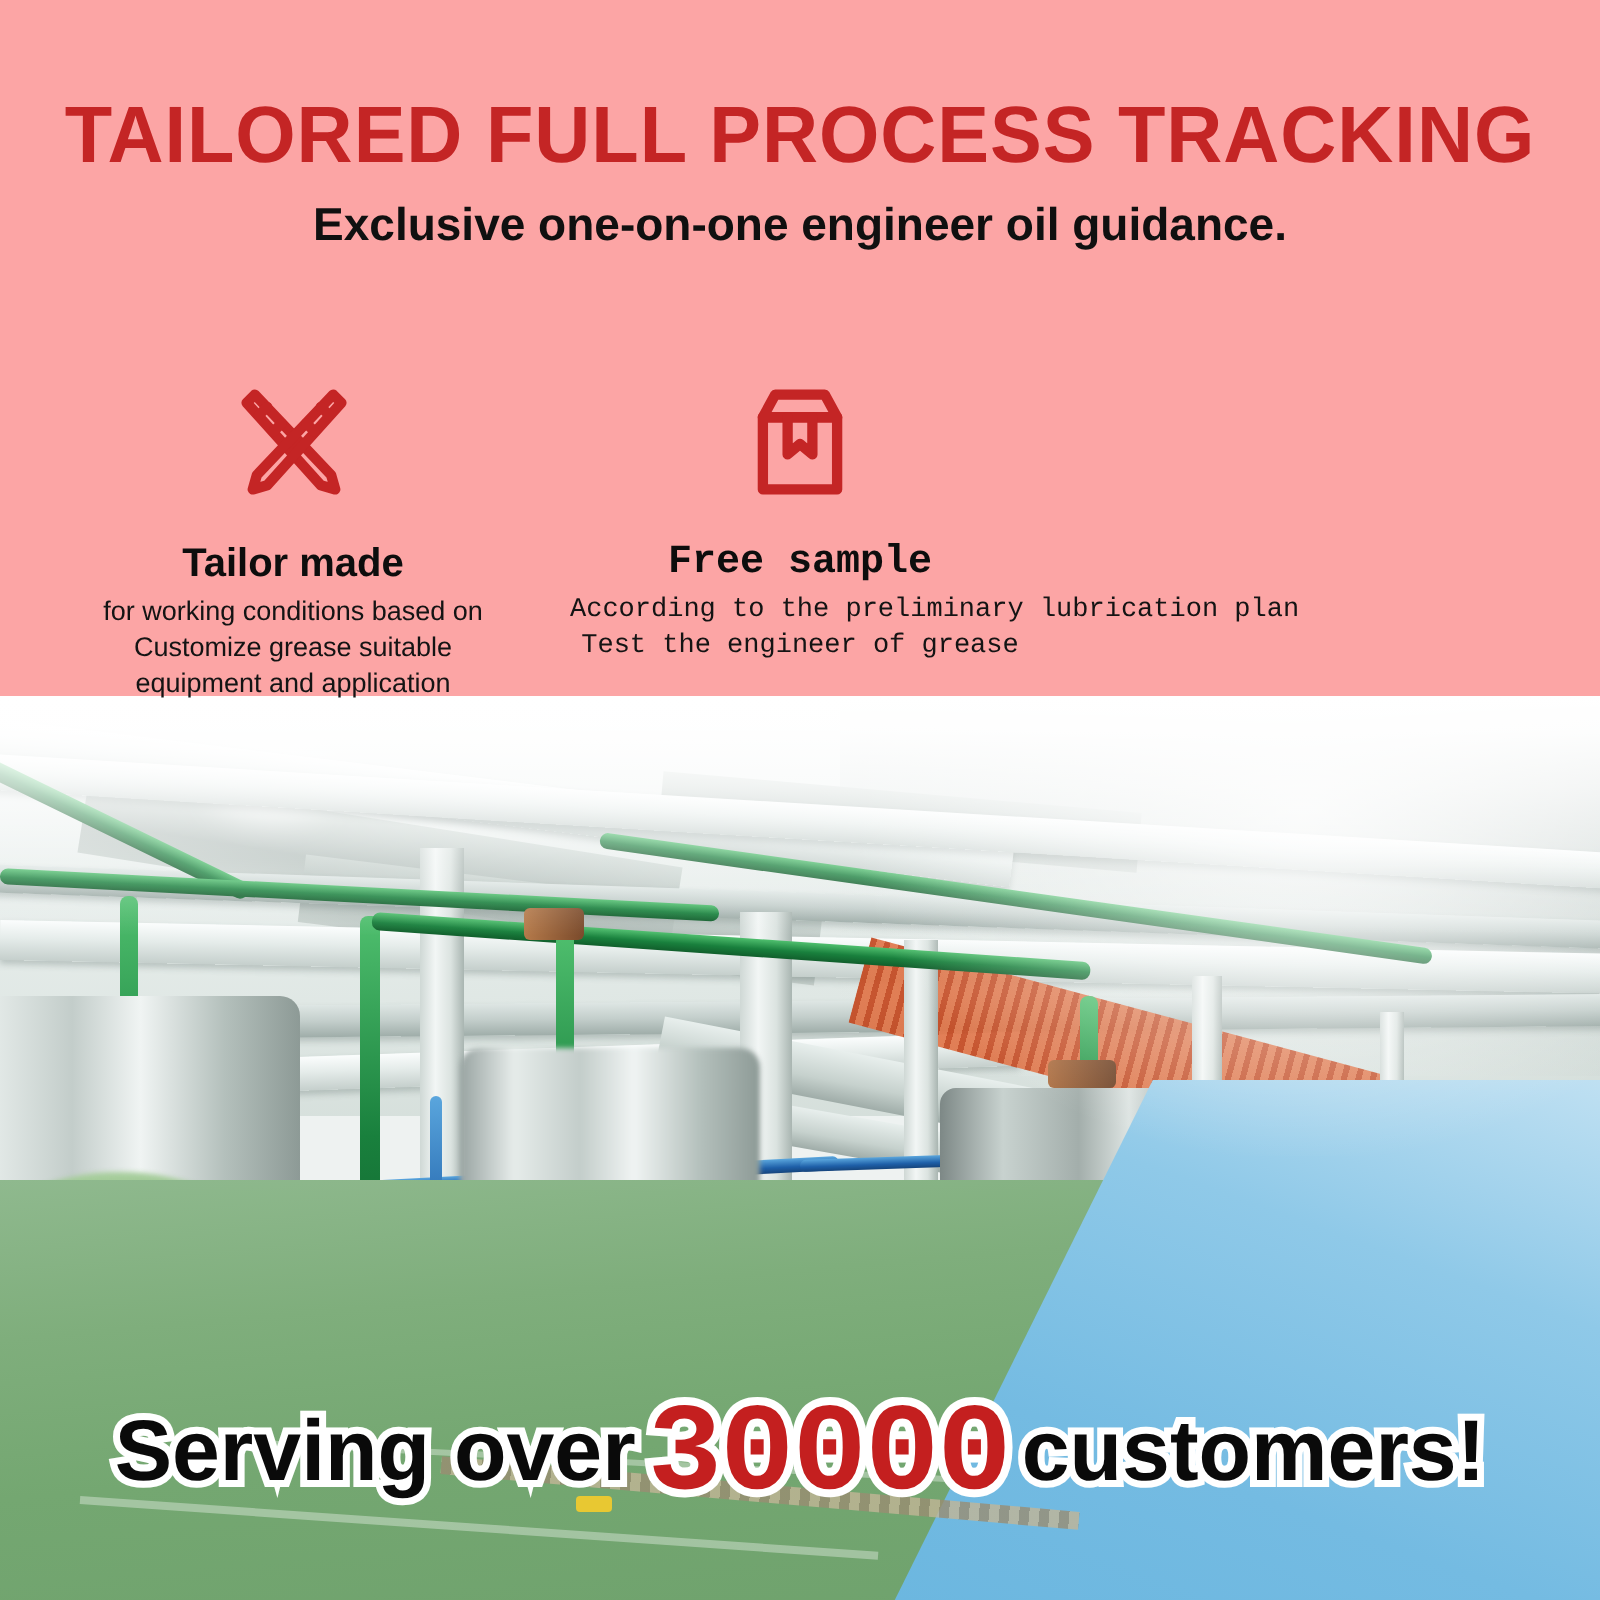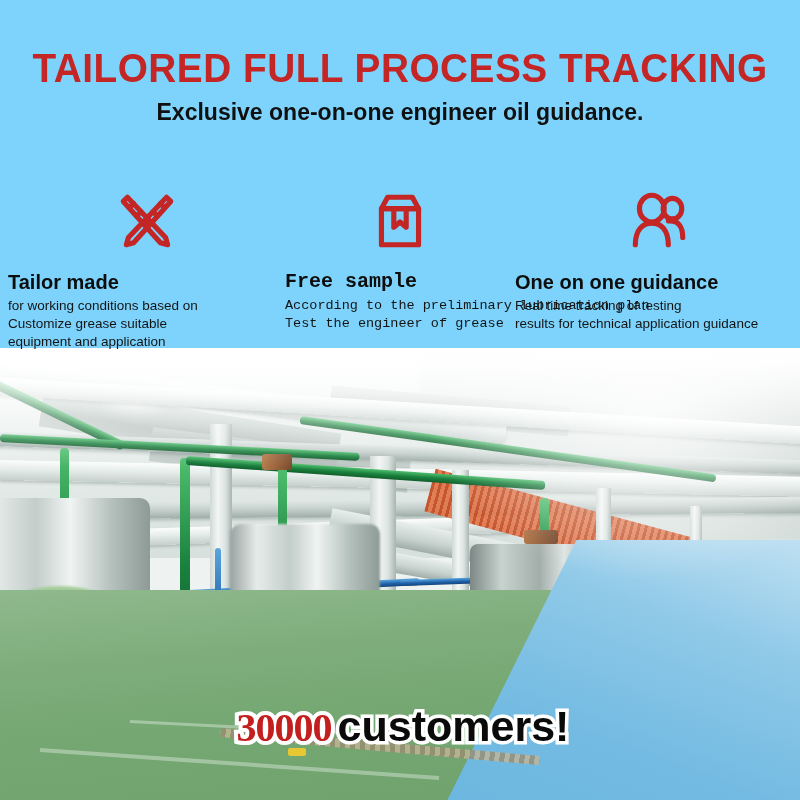--- a/index.html
+++ b/index.html
@@ -8,21 +8,21 @@
     background: #ffffff;
   }
   body {
     font-family: "Liberation Sans", sans-serif;
   }
   #page {
     position: relative;
     width: 800px;
     height: 800px;
     overflow: hidden;
-    background: #7dd3fc;
+    background: #fca5a5;
   }
 
   
   .header-block {
     position: absolute;
     top: 0; left: 0;
     width: 800px;
     height: 150px;
     text-align: center;
     z-index: 30;
@@ -59,21 +59,21 @@
     position: absolute;
     top: 185px;
     left: 0;
     width: 800px;
     height: 165px;
     display: flex;
     z-index: 30;
   }
   .feature {
     position: relative;
-    text-align: left;
+    text-align: center;
     box-sizing: border-box;
   }
   .feature.f0 { width: 285px; padding-left: 8px; }
   .feature.f1 { width: 230px; font-family: Liberation Mono, monospace; }
   .feature.f2 { width: 285px; }
 
   .feature-icon {
     height: 72px;
     display: flex;
     align-items: center;
@@ -240,23 +240,23 @@
   .banner-txt {
     font-family: "Liberation Sans", sans-serif;
     font-weight: bold;
     font-size: 43px;
     color: #0a0a0a;
     -webkit-text-stroke: 7px #ffffff;
     paint-order: stroke fill;
     line-height: 1;
   }
   .banner-num {
-    font-family: Liberation Serif, serif;
-    font-weight: bold;
-    font-size: 40px;
+    font-family: Liberation Mono, monospace;
+    font-weight: bold;
+    font-size: 62px;
     color: #C41F1F;
     -webkit-text-stroke: 8px #ffffff;
     paint-order: stroke fill;
     line-height: 1;
     margin: 0 6px;
     letter-spacing: -1px;
     position: relative;
     top: 2px;
   }
 </style>
@@ -297,35 +297,20 @@
           <path d="M26 20 L26 38 L32 33 L38 38 L38 20"></path>
         </svg>
       </div>
       <div class="feature-title">Free sample</div>
       <div class="feature-desc">
         <span>According to the preliminary lubrication plan</span>
         <span>Test the engineer of grease</span>
       </div>
     </div>
 
-    <div class="feature f2">
-      <div class="feature-icon">
-        <svg width="66" height="66" viewBox="0 0 64 64" fill="none" stroke="#C42525" stroke-width="5" stroke-linecap="round" stroke-linejoin="round">
-          <ellipse cx="46" cy="20" rx="9" ry="10"></ellipse>
-          <path d="M42 32 C52 31 56 38 56 48"></path>
-          <ellipse cx="26" cy="20" rx="12" ry="13"></ellipse>
-          <path d="M10 55 C10 41 17 34 26 34 C35 34 42 41 42 55"></path>
-        </svg>
-      </div>
-      <div class="feature-title">One on one guidance</div>
-      <div class="feature-desc">
-        <span>Real time tracking of testing</span>
-        <span>results for technical application guidance</span>
-      </div>
-    </div>
 
   </div>
 
   <div class="photo">
     <div class="photo-inner">
 
       <div class="ceiling"></div>
       <div class="ceil-shade"></div>
 
       <div class="ceil-duct" style="left:40px;top:62px;width:300px;height:40px;transform:rotate(9deg);"></div>
@@ -392,17 +377,18 @@
       <div class="floor-stripe" style="left:130px;top:372px;width:360px;height:3px;transform:rotate(3deg);"></div>
       <div style="position:absolute;left:220px;top:394px;width:320px;height:9px;background:repeating-linear-gradient(90deg,#9a8d72 0 5px,#c2b596 5px 10px);transform:rotate(5deg);opacity:.8;"></div>
       <div class="yellowmark" style="left:288px;top:400px;width:18px;height:8px;"></div>
 
       <div class="photo-haze"></div>
       <div class="photo-fade-top"></div>
     </div>
   </div>
 
   <div class="banner">
+    <span class="banner-txt">Serving over</span>
     <span class="banner-num">30000</span>
     <span class="banner-txt">customers!</span>
   </div>
 
 </div>
 
 </body></html>

